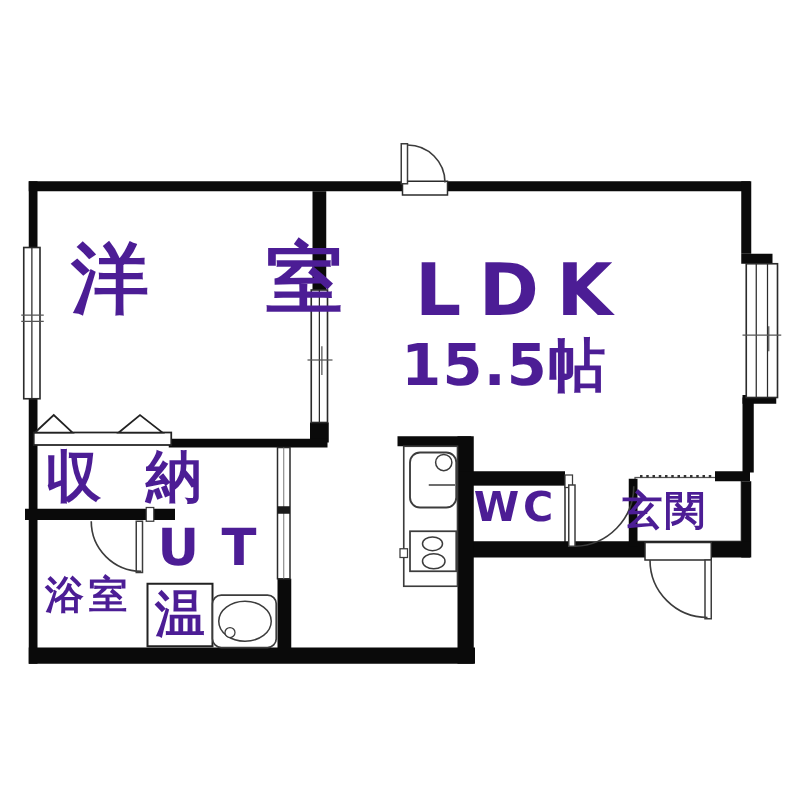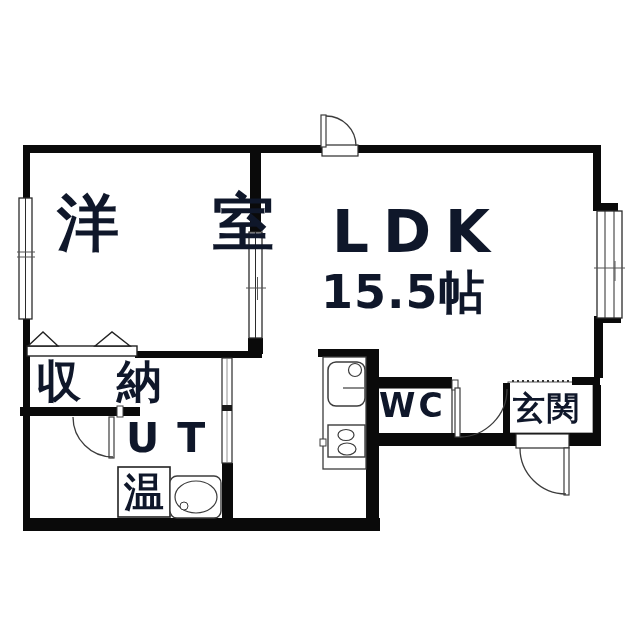--- a/index.html
+++ b/index.html
@@ -2,31 +2,31 @@
 <html><head>
 <meta charset="utf-8">
 <style>
   html,body{margin:0;padding:0;background:#ffffff;}
   #stage{
     position:relative;width:639px;height:640px;background:#ffffff;overflow:hidden;
     font-family:"DejaVu Sans","Liberation Sans",sans-serif;
   }
   #plan-svg{position:absolute;left:0;top:0;}
   .lbl{
-    position:absolute;color:#0f172a;font-weight:bold;line-height:1;
+    position:absolute;color:#4c1d95;font-weight:bold;line-height:1;
     white-space:nowrap;user-select:none;
   }
   .lbl-yoshitsu      {left:57px;  top:192px; font-size:62px; letter-spacing:36px;}
   .lbl-yoshitsu-size {left:80px;  top:266px; font-size:66px; letter-spacing:6px;}
   .lbl-ldk           {left:332px; top:203px; font-size:58px; letter-spacing:14px;}
   .lbl-ldk-size      {left:321px; top:269px; font-size:46px; letter-spacing:1px;}
   .lbl-shuno         {left:36px;  top:359px; font-size:45px; letter-spacing:10px;}
   .lbl-ut            {left:126px; top:418px; font-size:41px; letter-spacing:18px;}
   .lbl-wc            {left:379px; top:389px; font-size:33px; letter-spacing:3px;}
-  .lbl-genkan        {left:513px; top:392px; font-size:32px; letter-spacing:2px;}
+  .lbl-genkan        {left:498px; top:392px; font-size:32px; letter-spacing:2px;}
   .lbl-yokushitsu    {left:36px;  top:461px; font-size:31px; letter-spacing:4px;}
   .lbl-on            {left:124px; top:472px; font-size:40px;}
 </style>
 </head>
 <body>
 
 <div id="stage">
 
   <svg id="plan-svg" width="639" height="640" viewBox="0 0 639 640">
 
@@ -146,15 +146,16 @@
   <div class="lbl lbl-ldk-size">15.5帖</div>
 
   <div class="lbl lbl-shuno">収 納</div>
 
   <div class="lbl lbl-ut">UT</div>
 
   <div class="lbl lbl-wc">WC</div>
 
   <div class="lbl lbl-genkan">玄関</div>
 
+  <div class="lbl lbl-yokushitsu">浴室</div>
 
   <div class="lbl lbl-on">温</div>
 </div>
 
 </body></html>

